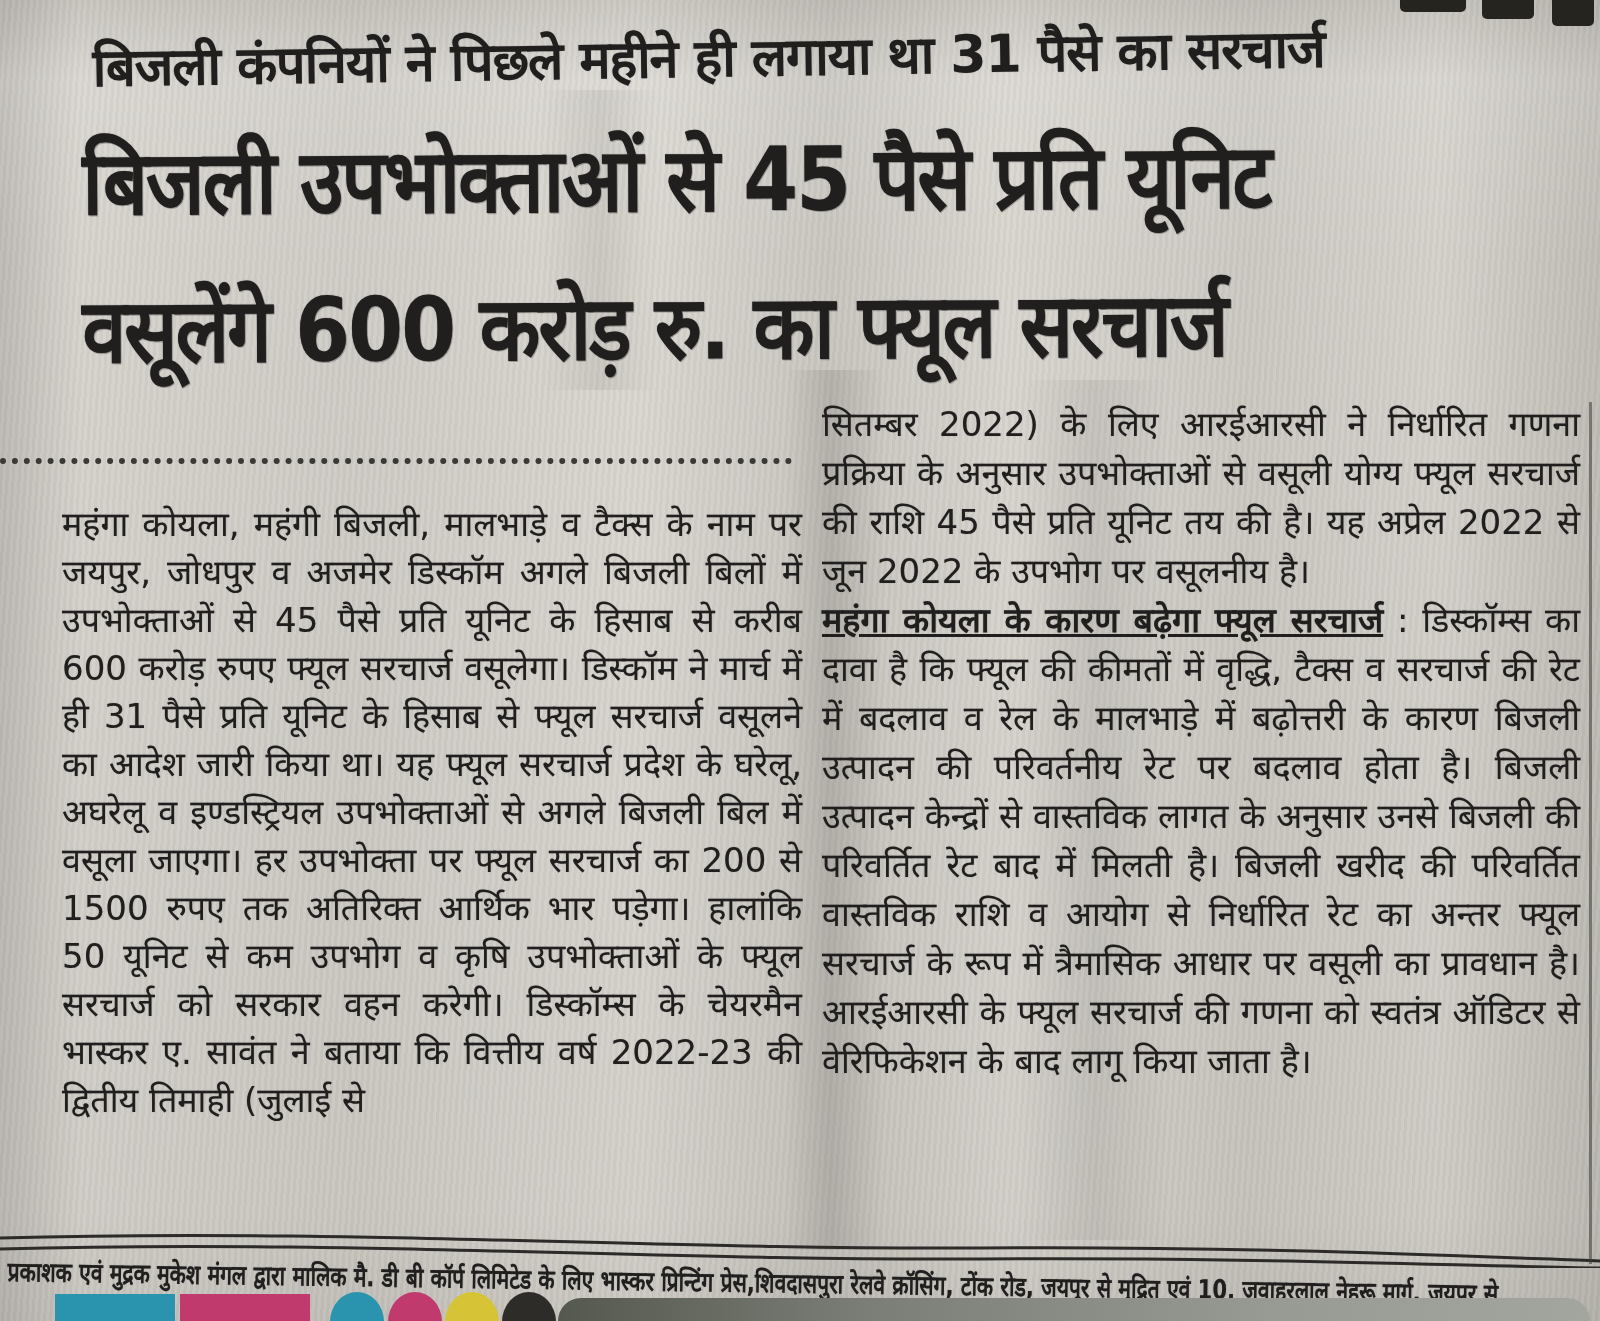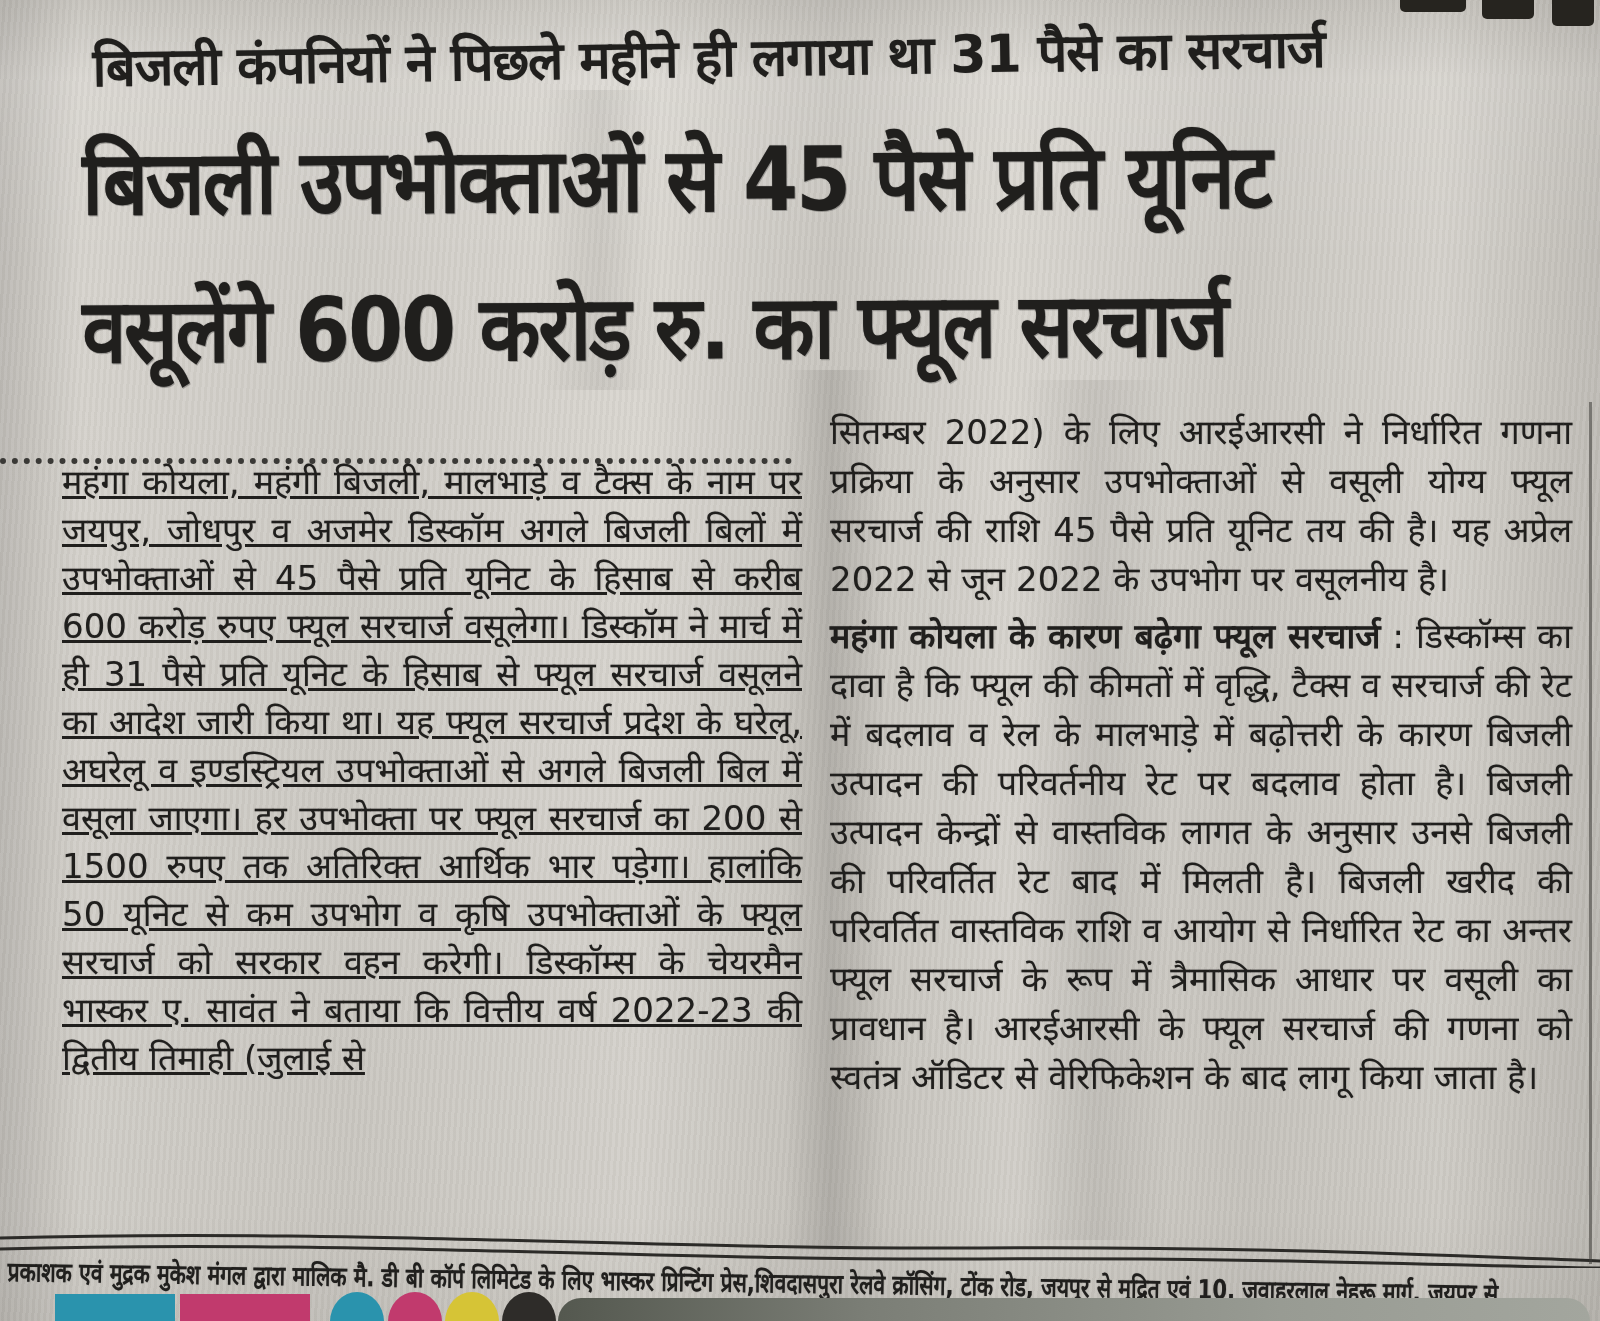--- a/index.html
+++ b/index.html
@@ -49,24 +49,24 @@
   .dotted-rule{
     position:absolute;left:0;top:458px;width:792px;height:0;
     border-bottom:6px dotted #3a3936;
   }
 
   .body-col{
     position:absolute;
     font-size:34px;line-height:48px;text-align:justify;
     text-shadow:0 0 1px rgba(30,30,30,0.35);
   }
-  .col-left{left:62px;top:458px;width:740px;text-decoration:underline;}
+  .col-left{left:62px;top:500px;width:740px;}
   .col-right{left:822px;top:400px;width:758px;line-height:49px;}
-  .col-right p{margin:8px;}
-  .subhead{font-weight:bold;}
+  .col-right p{margin:0;}
+  .subhead{font-weight:bold;text-decoration:underline;}
 
   .footer-rules{position:absolute;left:0;top:1224px;width:1600px;height:44px;}
   .imprint{
     position:absolute;left:8px;top:1252px;
     font-size:27px;font-weight:bold;white-space:nowrap;
     transform:rotate(0.85deg) scaleX(0.78);transform-origin:left top;
     text-shadow:0 0 1px rgba(30,30,30,0.45);
   }
 
   .mark{position:absolute;}

